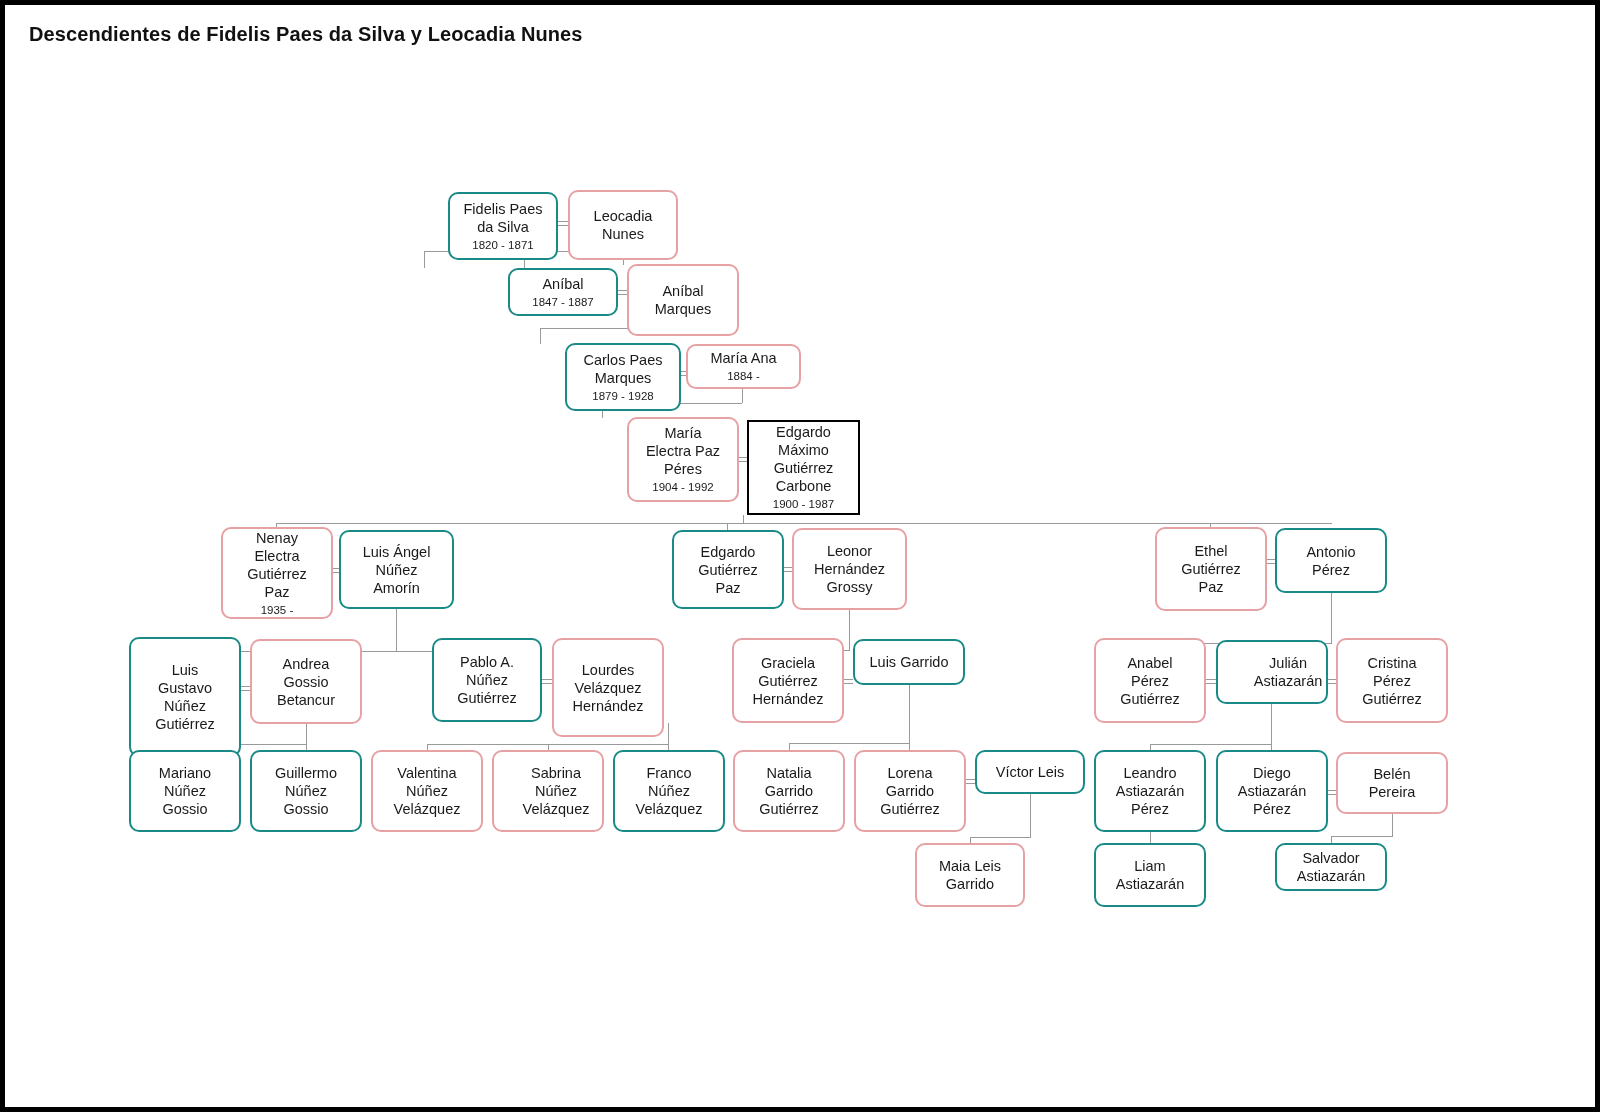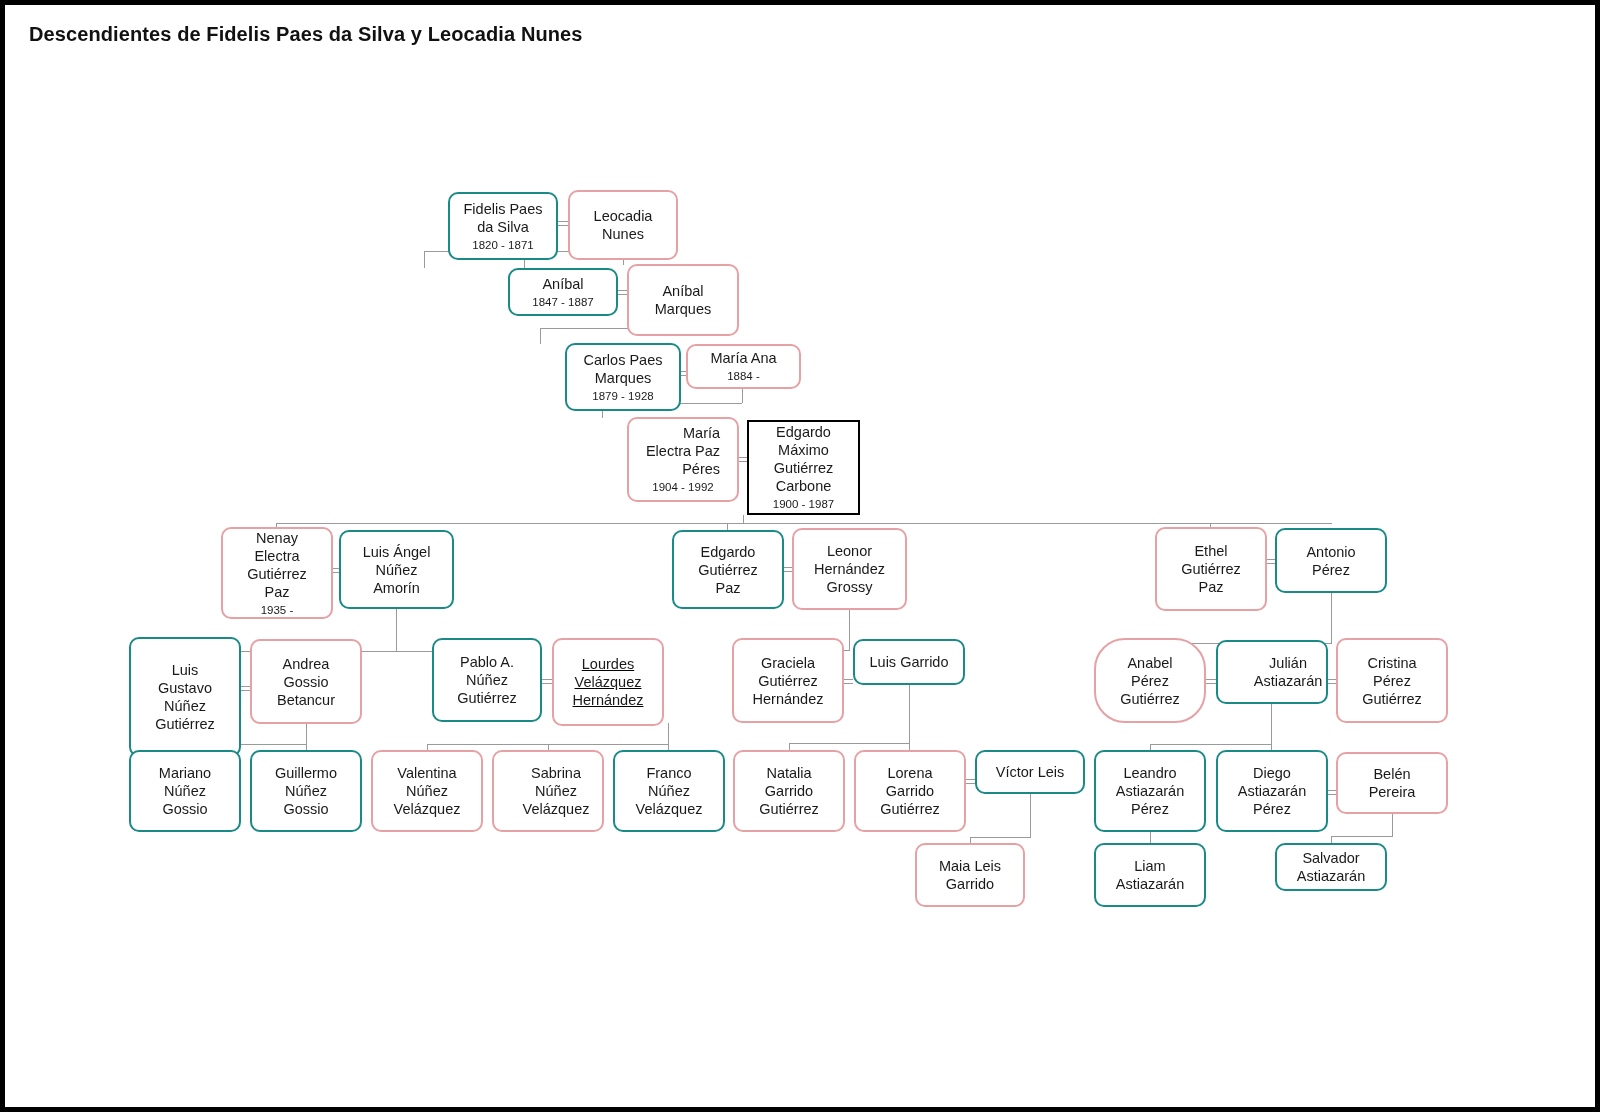--- a/index.html
+++ b/index.html
@@ -221,21 +221,21 @@
       </div>
       <div class="node male" style="left: 560px; top: 338px; width: 116px; height: 68px;">
         <div class="nm">Carlos Paes
 Marques</div>
         <div class="dt">1879 - 1928</div>
       </div>
       <div class="node female" style="left: 681px; top: 339px; width: 115px; height: 45px;">
         <div class="nm">María Ana</div>
         <div class="dt">1884 -</div>
       </div>
-      <div class="node female" style="left: 622px; top: 412px; width: 112px; height: 85px; text-align: right;">
+      <div class="node female" style="left: 622px; top: 412px; width: 112px; height: 85px;">
         <div class="nm">María
 Electra Paz
 Péres</div>
         <div class="dt">1904 - 1992</div>
       </div>
       <div class="node focus" style="left: 742px; top: 415px; width: 113px; height: 95px;">
         <div class="nm">Edgardo
 Máximo
 Gutiérrez
 Carbone</div>
@@ -281,34 +281,34 @@
       <div class="node female" style="left: 245px; top: 634px; width: 112px; height: 85px;">
         <div class="nm">Andrea
 Gossio
 Betancur</div>
       </div>
       <div class="node male" style="left: 427px; top: 633px; width: 110px; height: 84px;">
         <div class="nm">Pablo A.
 Núñez
 Gutiérrez</div>
       </div>
-      <div class="node female" style="left: 547px; top: 633px; width: 112px; height: 88px; text-decoration: underline;">
+      <div class="node female" style="left: 547px; top: 633px; width: 112px; height: 99px;">
         <div class="nm">Lourdes
 Velázquez
 Hernández</div>
       </div>
       <div class="node female" style="left: 727px; top: 633px; width: 112px; height: 85px;">
         <div class="nm">Graciela
 Gutiérrez
 Hernández</div>
       </div>
       <div class="node male" style="left: 848px; top: 634px; width: 112px; height: 46px;">
         <div class="nm">Luis Garrido</div>
       </div>
-      <div class="node female" style="left: 1089px; top: 633px; width: 112px; height: 85px; border-radius: 31px;">
+      <div class="node female" style="left: 1089px; top: 633px; width: 112px; height: 85px;">
         <div class="nm">Anabel
 Pérez
 Gutiérrez</div>
       </div>
       <div class="node male" style="left: 1211px; top: 635px; width: 112px; height: 64px; padding-left: 32px;">
         <div class="nm">Julián
 Astiazarán</div>
       </div>
       <div class="node female" style="left: 1331px; top: 633px; width: 112px; height: 85px;">
         <div class="nm">Cristina

